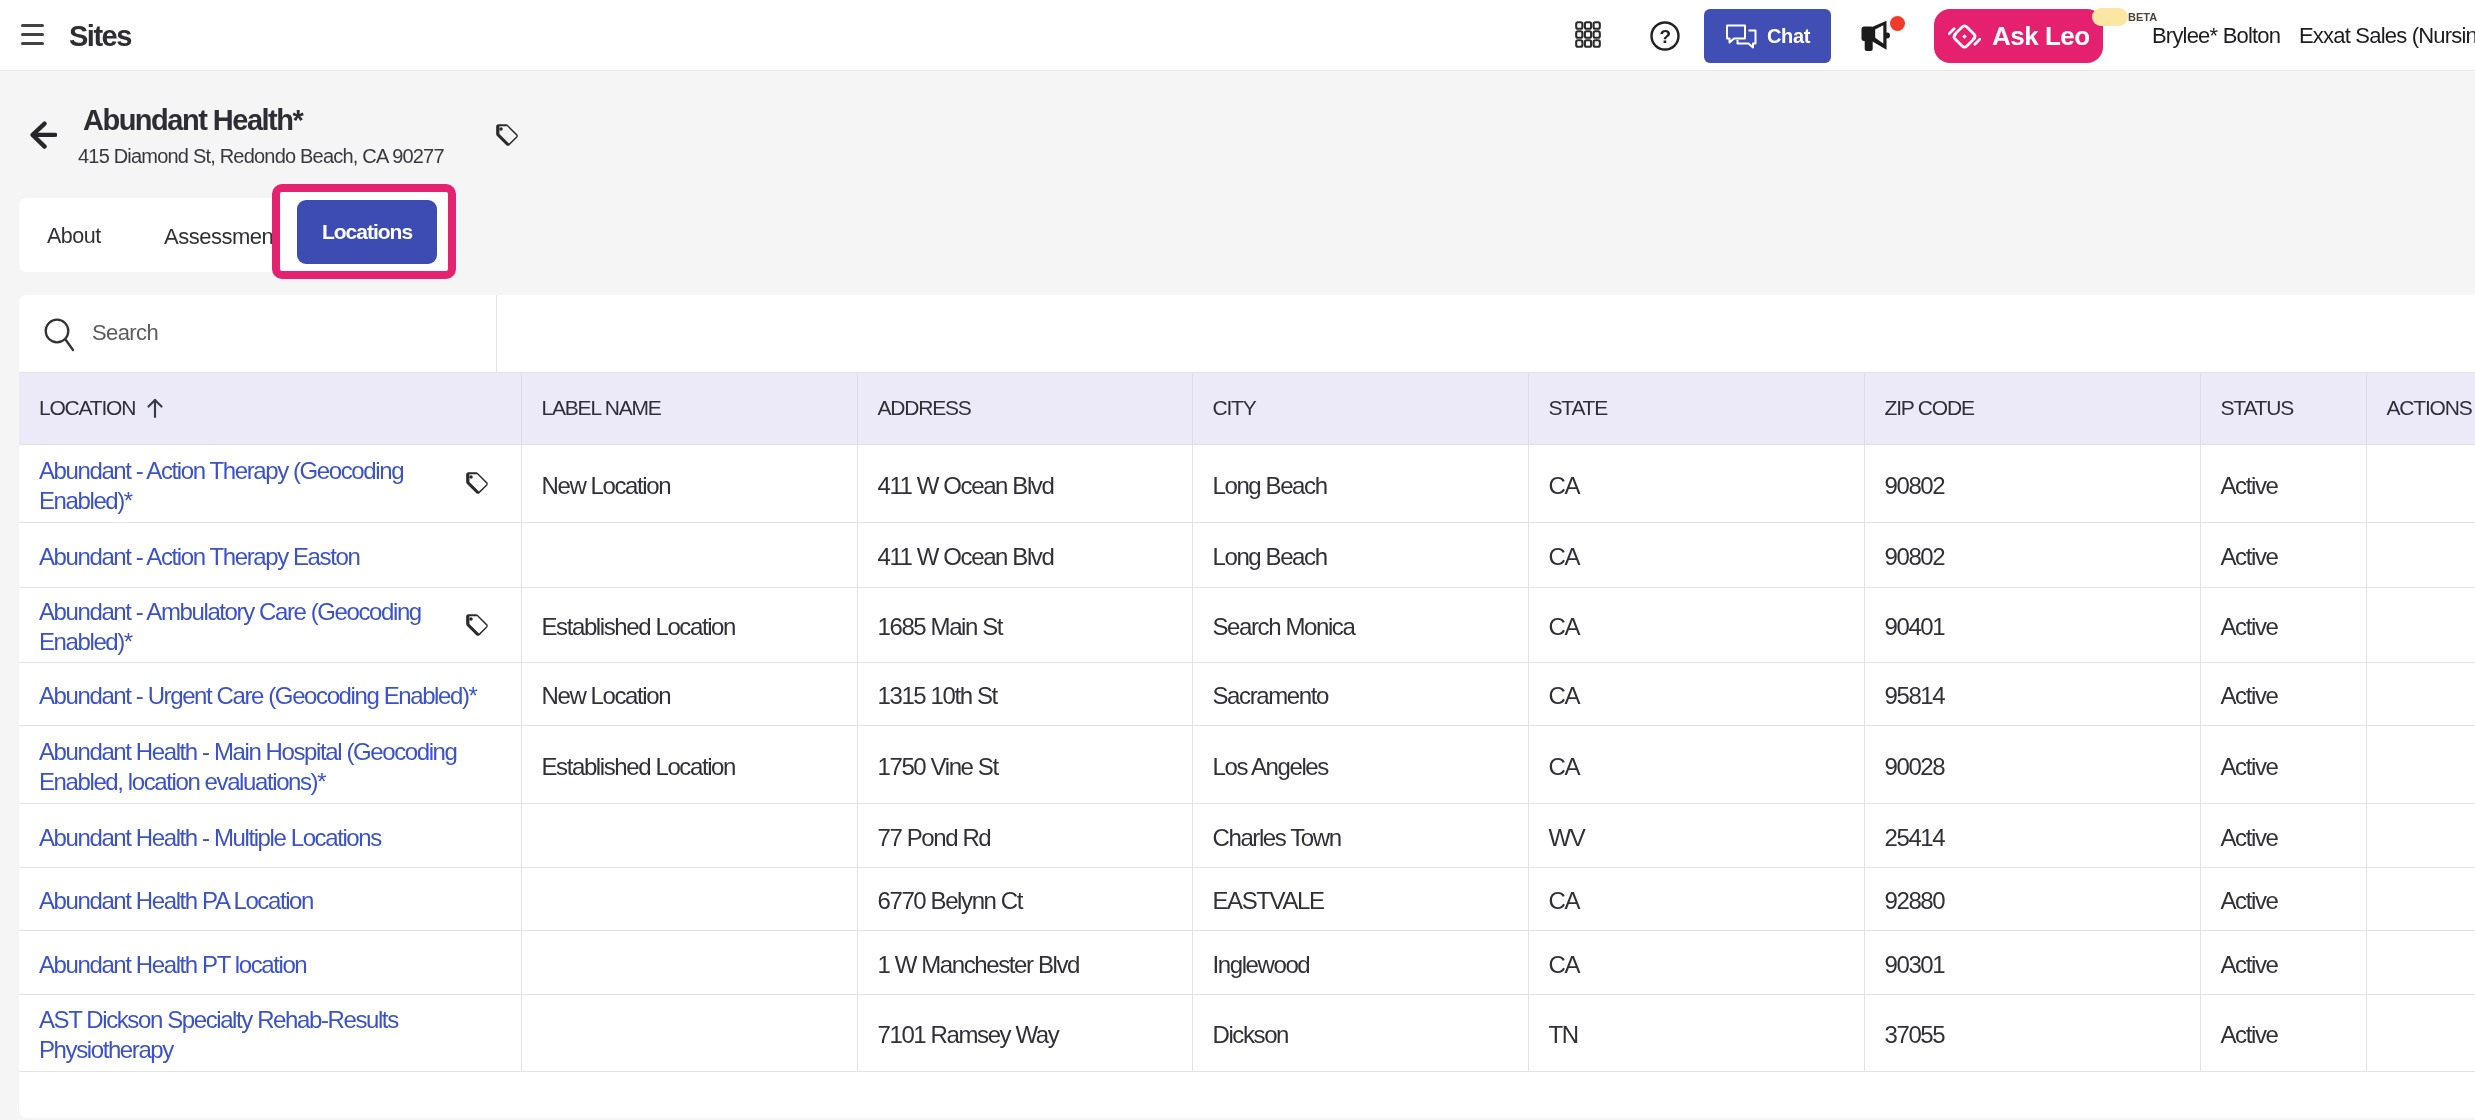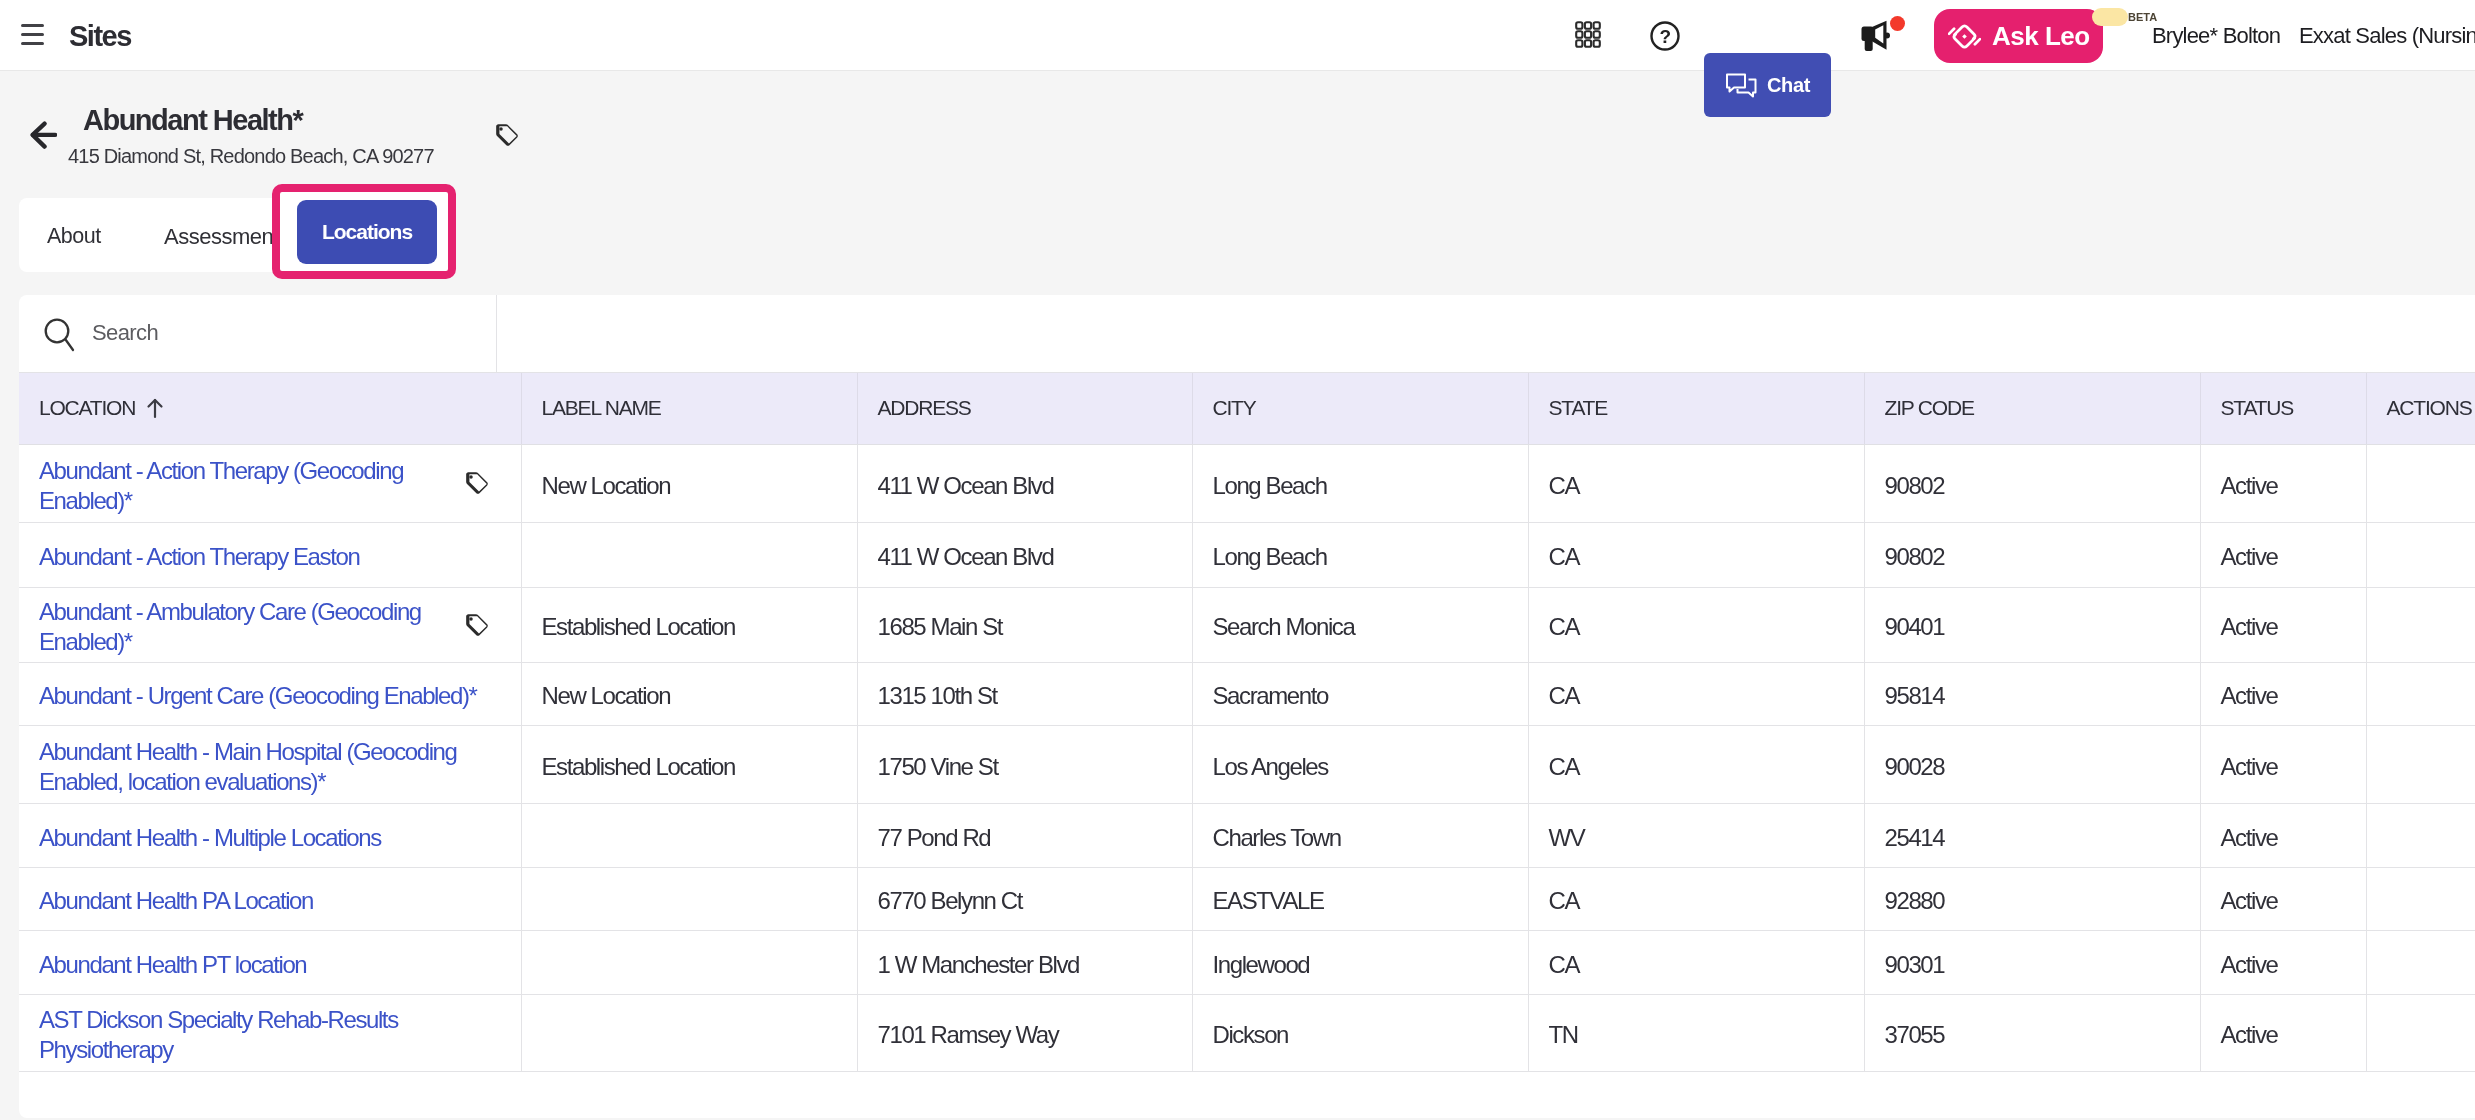--- a/index.html
+++ b/index.html
@@ -6,34 +6,34 @@
 html,body { width:2475px; height:1120px; overflow:hidden; }
 body { font-family:"Liberation Sans", sans-serif; background:#f5f5f5; position:relative; letter-spacing:-0.5px; }
 
 
 #topbar { position:absolute; left:0; top:0; width:2475px; height:70px; background:#fff; box-shadow:0 1px 0 #e8e8e8; z-index:5; }
 #burger { position:absolute; left:21px; top:24px; width:23px; height:21px; }
 #burger div { height:2.6px; background:#414146; border-radius:2px; margin-bottom:6.6px; }
 #sites { position:absolute; left:69px; top:20px; font-size:29px; font-weight:700; color:#2d2d33; letter-spacing:-1.5px; }
 #gridicon { position:absolute; left:1575px; top:21px; }
 #helpicon { position:absolute; left:1650px; top:21px; }
-#chatbtn { position:absolute; left:1704px; top:9px; width:127px; height:64px; background:#414eb3; border-radius:6px; color:#fff; display:flex; align-items:center; justify-content:center; gap:9px;margin-top:44px; }
+#chatbtn { position:absolute; left:1704px; top:9px; width:127px; height:54px; background:#414eb3; border-radius:6px; color:#fff; display:flex; align-items:center; justify-content:center; gap:9px; }
 #chatbtn span { font-size:20px; font-weight:700; letter-spacing:-0.3px; }
 #mega { position:absolute; left:1861px; top:20px; }
 #megadot { position:absolute; left:1890px; top:16px; width:15px; height:15px; border-radius:50%; background:#f3392b; }
 #askleo { position:absolute; left:1934px; top:9px; width:169px; height:54px; background:#e5206e; border-radius:16px; color:#fff; display:flex; align-items:center; padding-left:14px; gap:11px; }
 #askleo span { font-size:26px; font-weight:700; letter-spacing:-0.5px; }
 #beta { position:absolute; left:2092px; top:8px; width:32px; height:18px; background:#fbe6a4; border-radius:9px; font-size:11px; font-weight:700; color:#4c4435; text-align:center; line-height:18px; letter-spacing:0; z-index:6;padding-left:36px; }
 #uname { position:absolute; left:2152px; top:23px; font-size:22px; color:#1d1d21; letter-spacing:-0.8px; }
 #uorg { position:absolute; left:2299px; top:23px; font-size:22px; color:#1d1d21; white-space:nowrap; letter-spacing:-0.8px; }
 
 
 #backarrow { position:absolute; left:30px; top:121px; }
 #ptitle { position:absolute; left:83px; top:104px; font-size:29px; font-weight:700; color:#2d2d33; letter-spacing:-1.5px; }
-#paddr { position:absolute; left:68px; top:145px; font-size:20px; color:#38383e; letter-spacing:-0.8px; }
+#paddr { position:absolute; left:78px; top:145px; font-size:20px; color:#38383e; letter-spacing:-0.8px; }
 #ttag { position:absolute; left:494px; top:122px; }
 
 
 #tabsbar { position:absolute; left:19px; top:198px; width:261px; height:74px; background:#fff; border-radius:8px 0 0 8px; }
 #tab-about { position:absolute; left:47px; top:224px; font-size:21.5px; color:#303036; letter-spacing:-0.5px; }
 #tab-assess { position:absolute; left:164px; top:224px; font-size:22px; color:#303036; letter-spacing:-0.5px; }
 #annot { position:absolute; left:272px; top:184px; width:184px; height:95px; background:#fff; border:8px solid #e5226f; border-radius:10px; z-index:4; }
 #locbtn { position:absolute; left:297px; top:200px; width:140px; height:64px; background:#3d4cb3; border-radius:9px; color:#fff; font-size:21px; font-weight:700; display:flex; align-items:center; justify-content:center; letter-spacing:-1px; z-index:5; }
 
 

